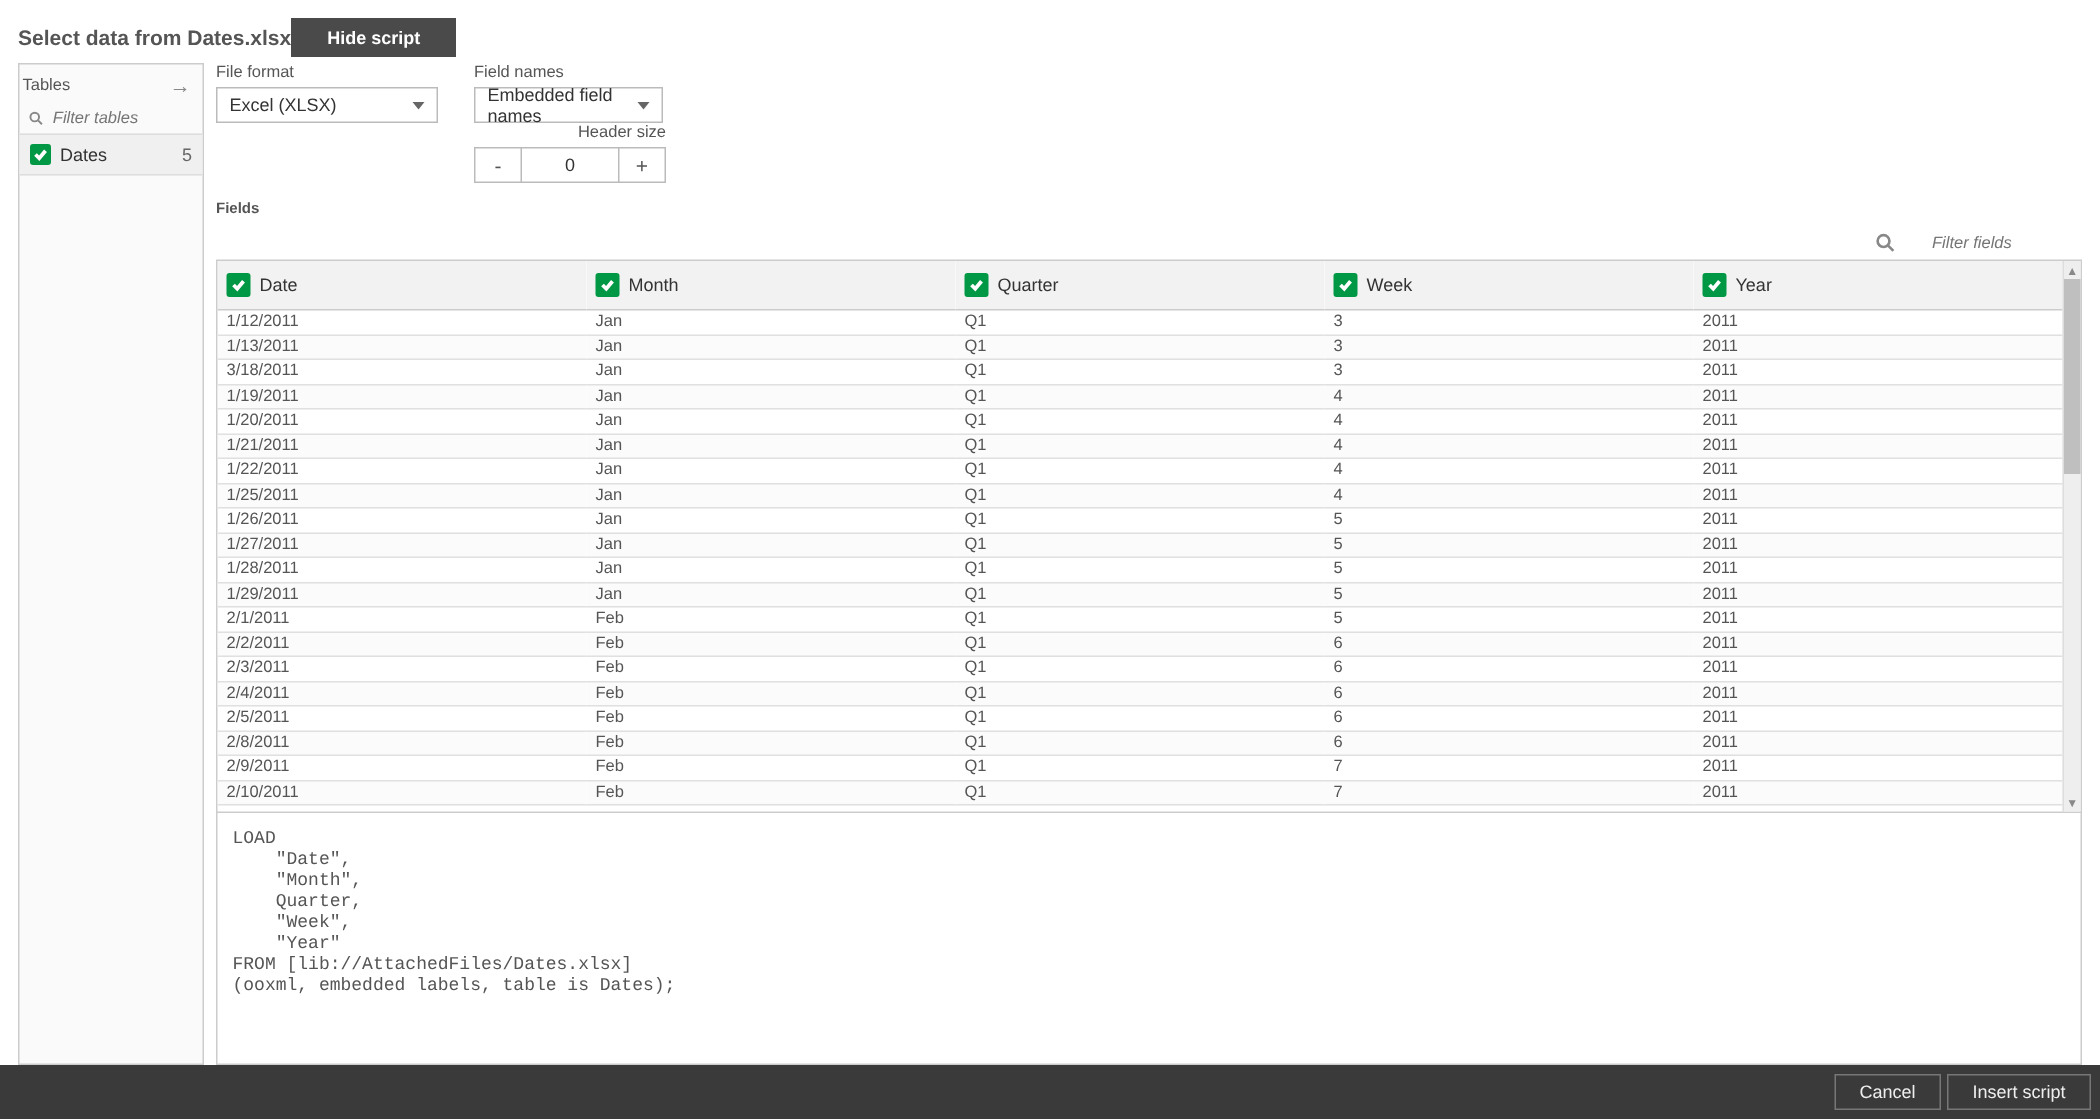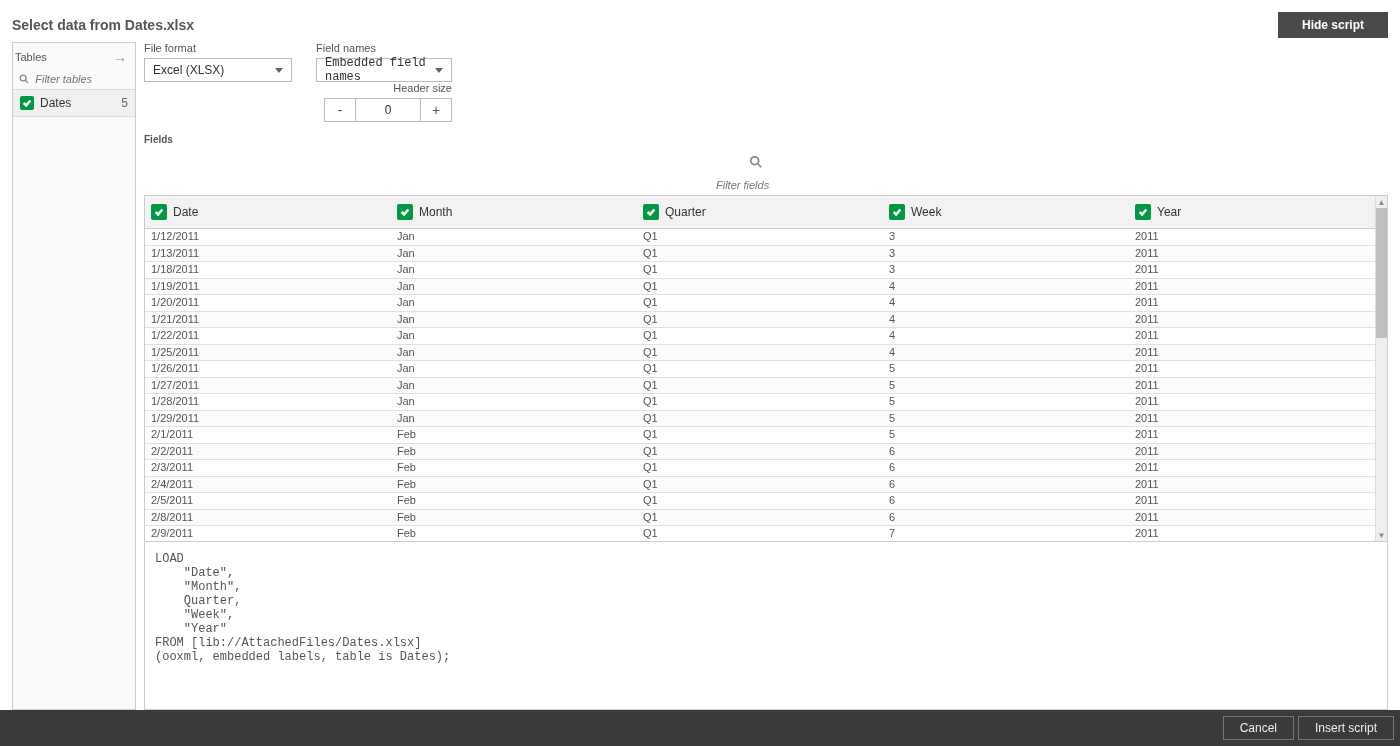--- a/index.html
+++ b/index.html
@@ -12,21 +12,20 @@
   }
   .container {
     height: 746px;
     width: 1400px;
     display: flex;
     flex-direction: column;
     position: relative;
   }
   .header {
     display: flex;
-    justify-content: space-between;
     align-items: center;
     padding: 12px 12px 4px 12px;
   }
   .title {
     font-size: 14px;
     font-weight: 600;
     color: #555;
   }
   .hide-script-btn {
     background: #4a4a4a;
@@ -152,21 +151,21 @@
     height: 24px;
     display: flex;
     align-items: center;
     justify-content: space-between;
     padding: 0 8px;
     font-size: 12px;
     color: #333;
     cursor: pointer;
   }
   .select-ff { width: 148px; }
-  .select-fn { width: 136px; font-family: Liberation Mono, monospace; }
+  .select-fn { width: 126px; }
   .caret-down {
     width: 0; height: 0;
     border-left: 4px solid transparent;
     border-right: 4px solid transparent;
     border-top: 5px solid #666;
     margin-left: 6px;
   }
   .header-size-row {
     display: flex;
     flex-direction: column;
@@ -199,23 +198,22 @@
   .fields-label {
     font-size: 10px;
     font-weight: 600;
     color: #555;
     padding: 6px 0 4px 0;
   }
   .fields-filter-row {
     display: flex;
     justify-content: flex-end;
     align-items: center;
-    gap: 10px;
+    gap: 24px;
     padding: 6px 20px 4px 0;
-    flex-direction: column;
   }
   .fields-filter-row input {
     border: none;
     font-size: 11px;
     font-style: italic;
     color: #999;
     outline: none;
     width: 80px;
   }
 
@@ -457,21 +455,21 @@
                   <td>2011</td>
                 </tr>
                 <tr>
                   <td>1/13/2011</td>
                   <td>Jan</td>
                   <td>Q1</td>
                   <td>3</td>
                   <td>2011</td>
                 </tr>
                 <tr>
-                  <td>1/18/2011</td>
+                  <td>3/18/2011</td>
                   <td>Jan</td>
                   <td>Q1</td>
                   <td>3</td>
                   <td>2011</td>
                 </tr>
                 <tr>
                   <td>1/19/2011</td>
                   <td>Jan</td>
                   <td>Q1</td>
                   <td>4</td>

